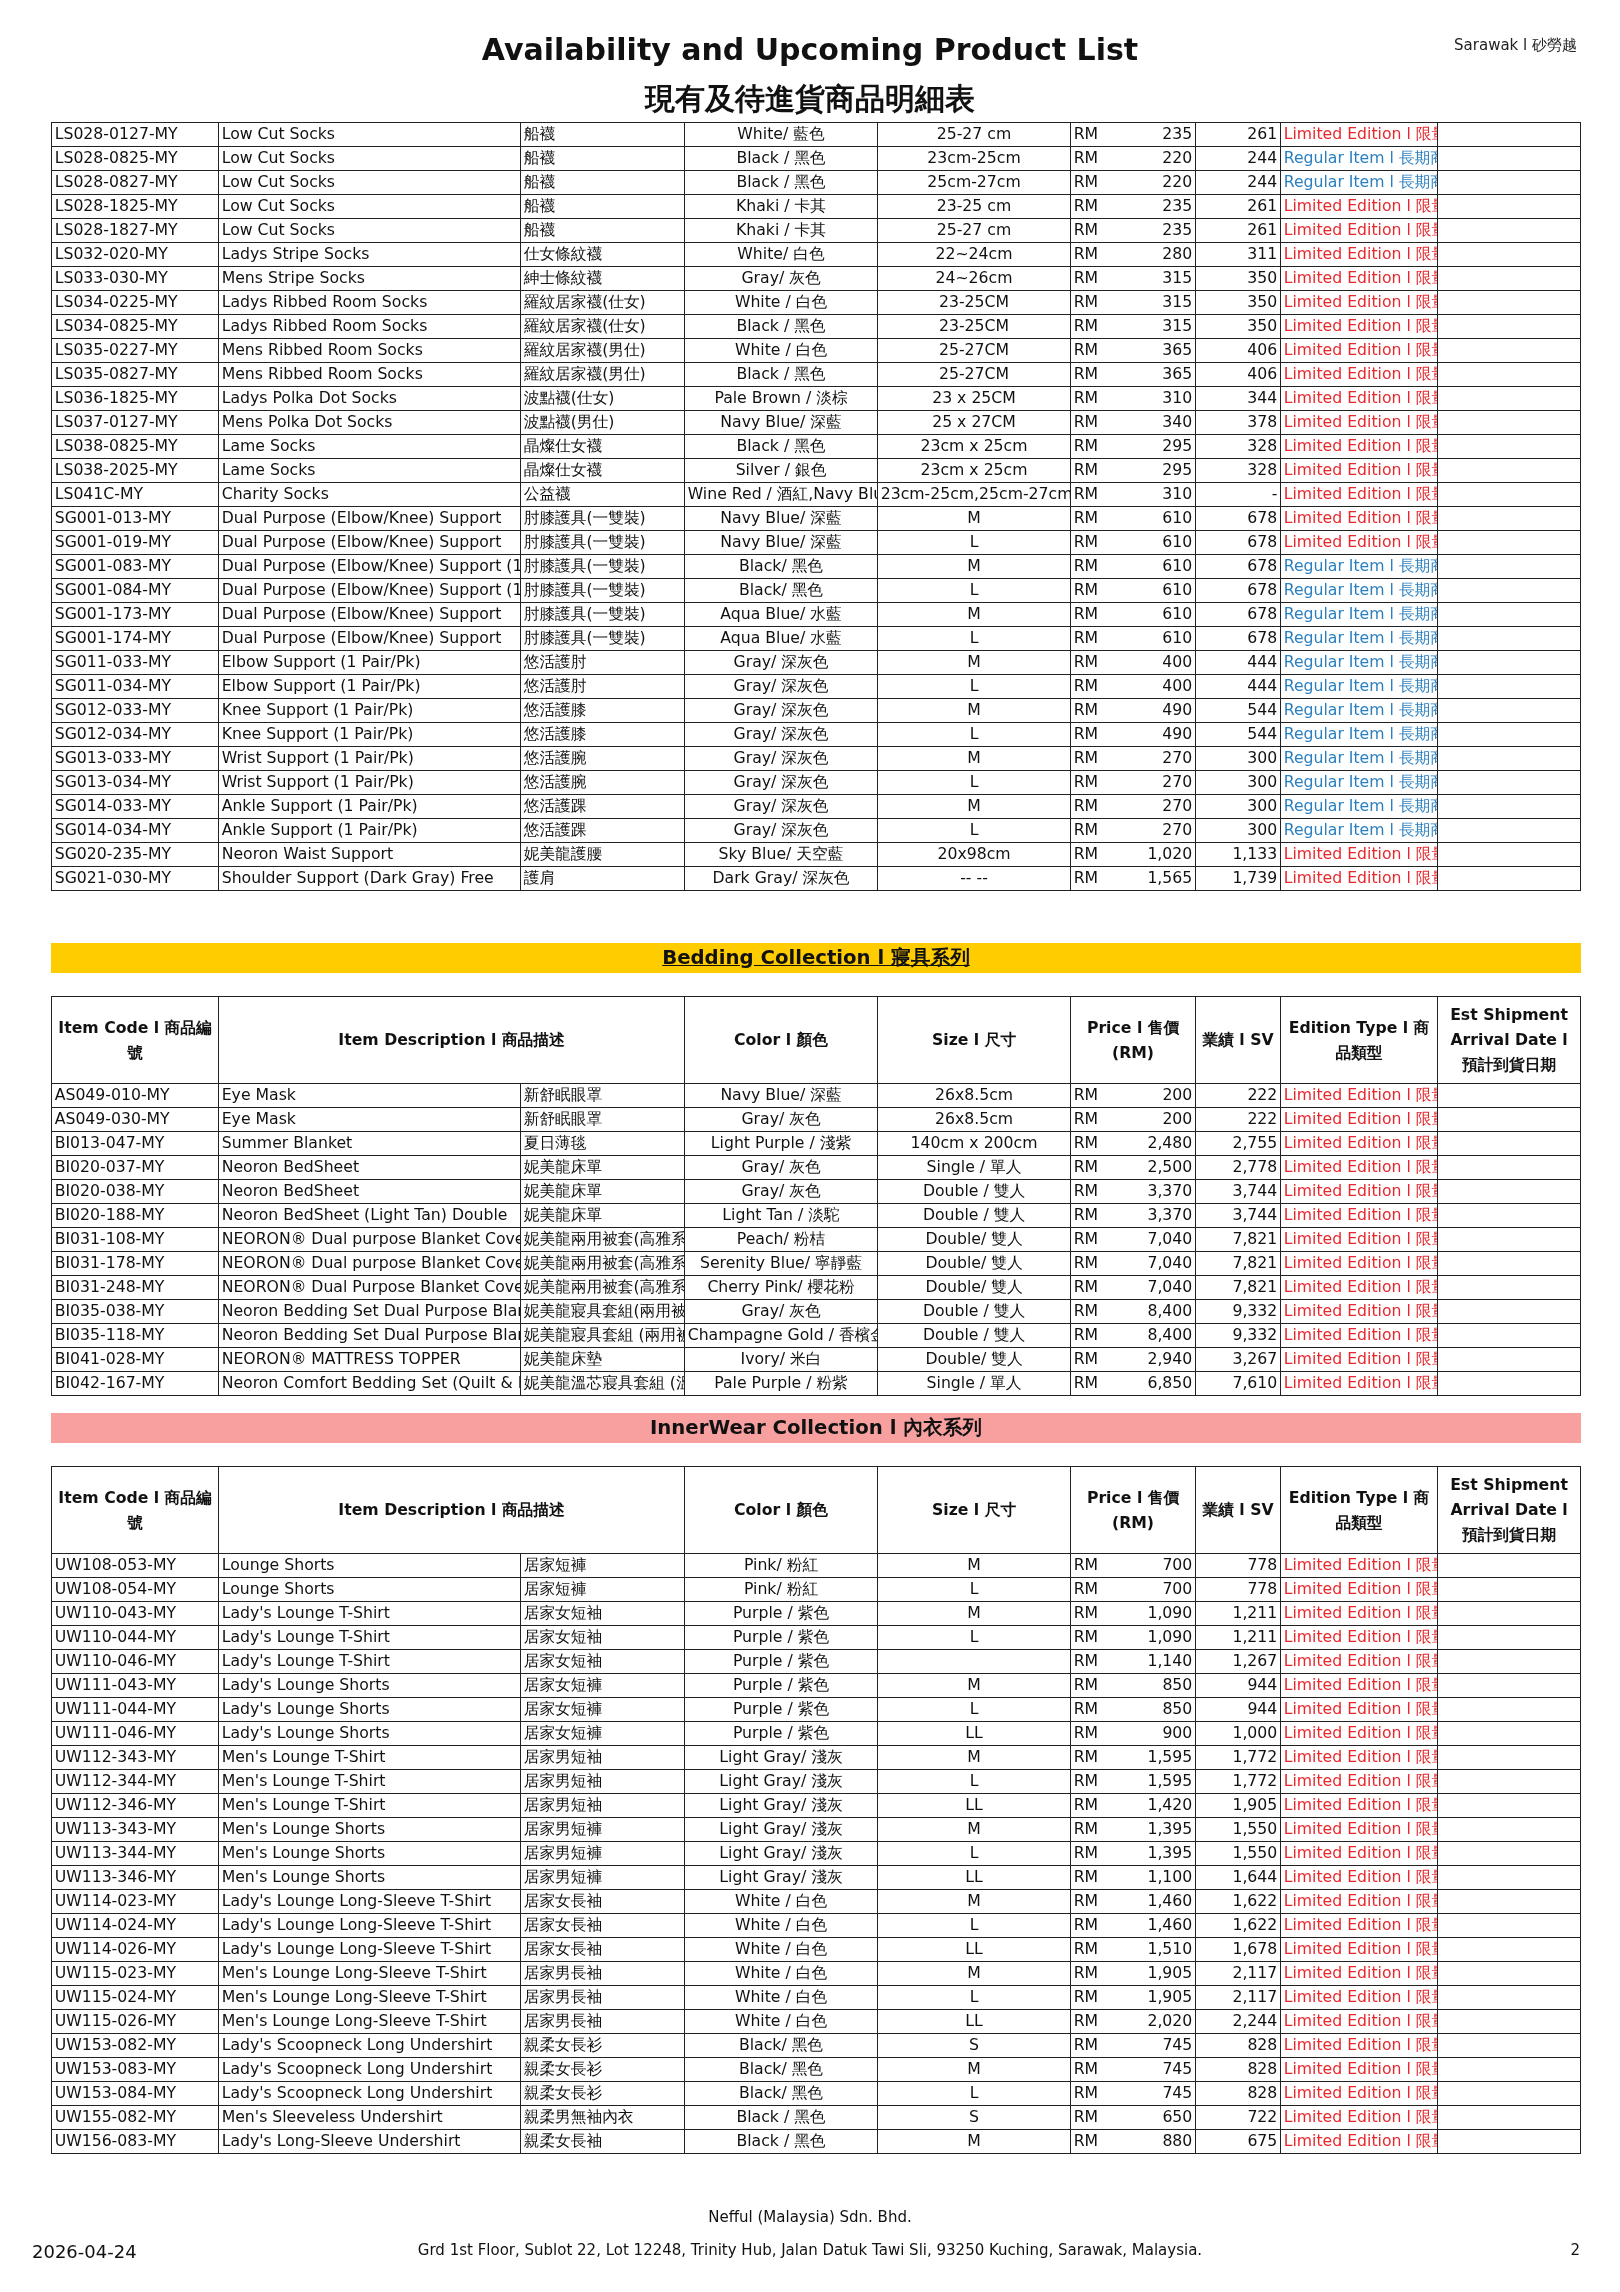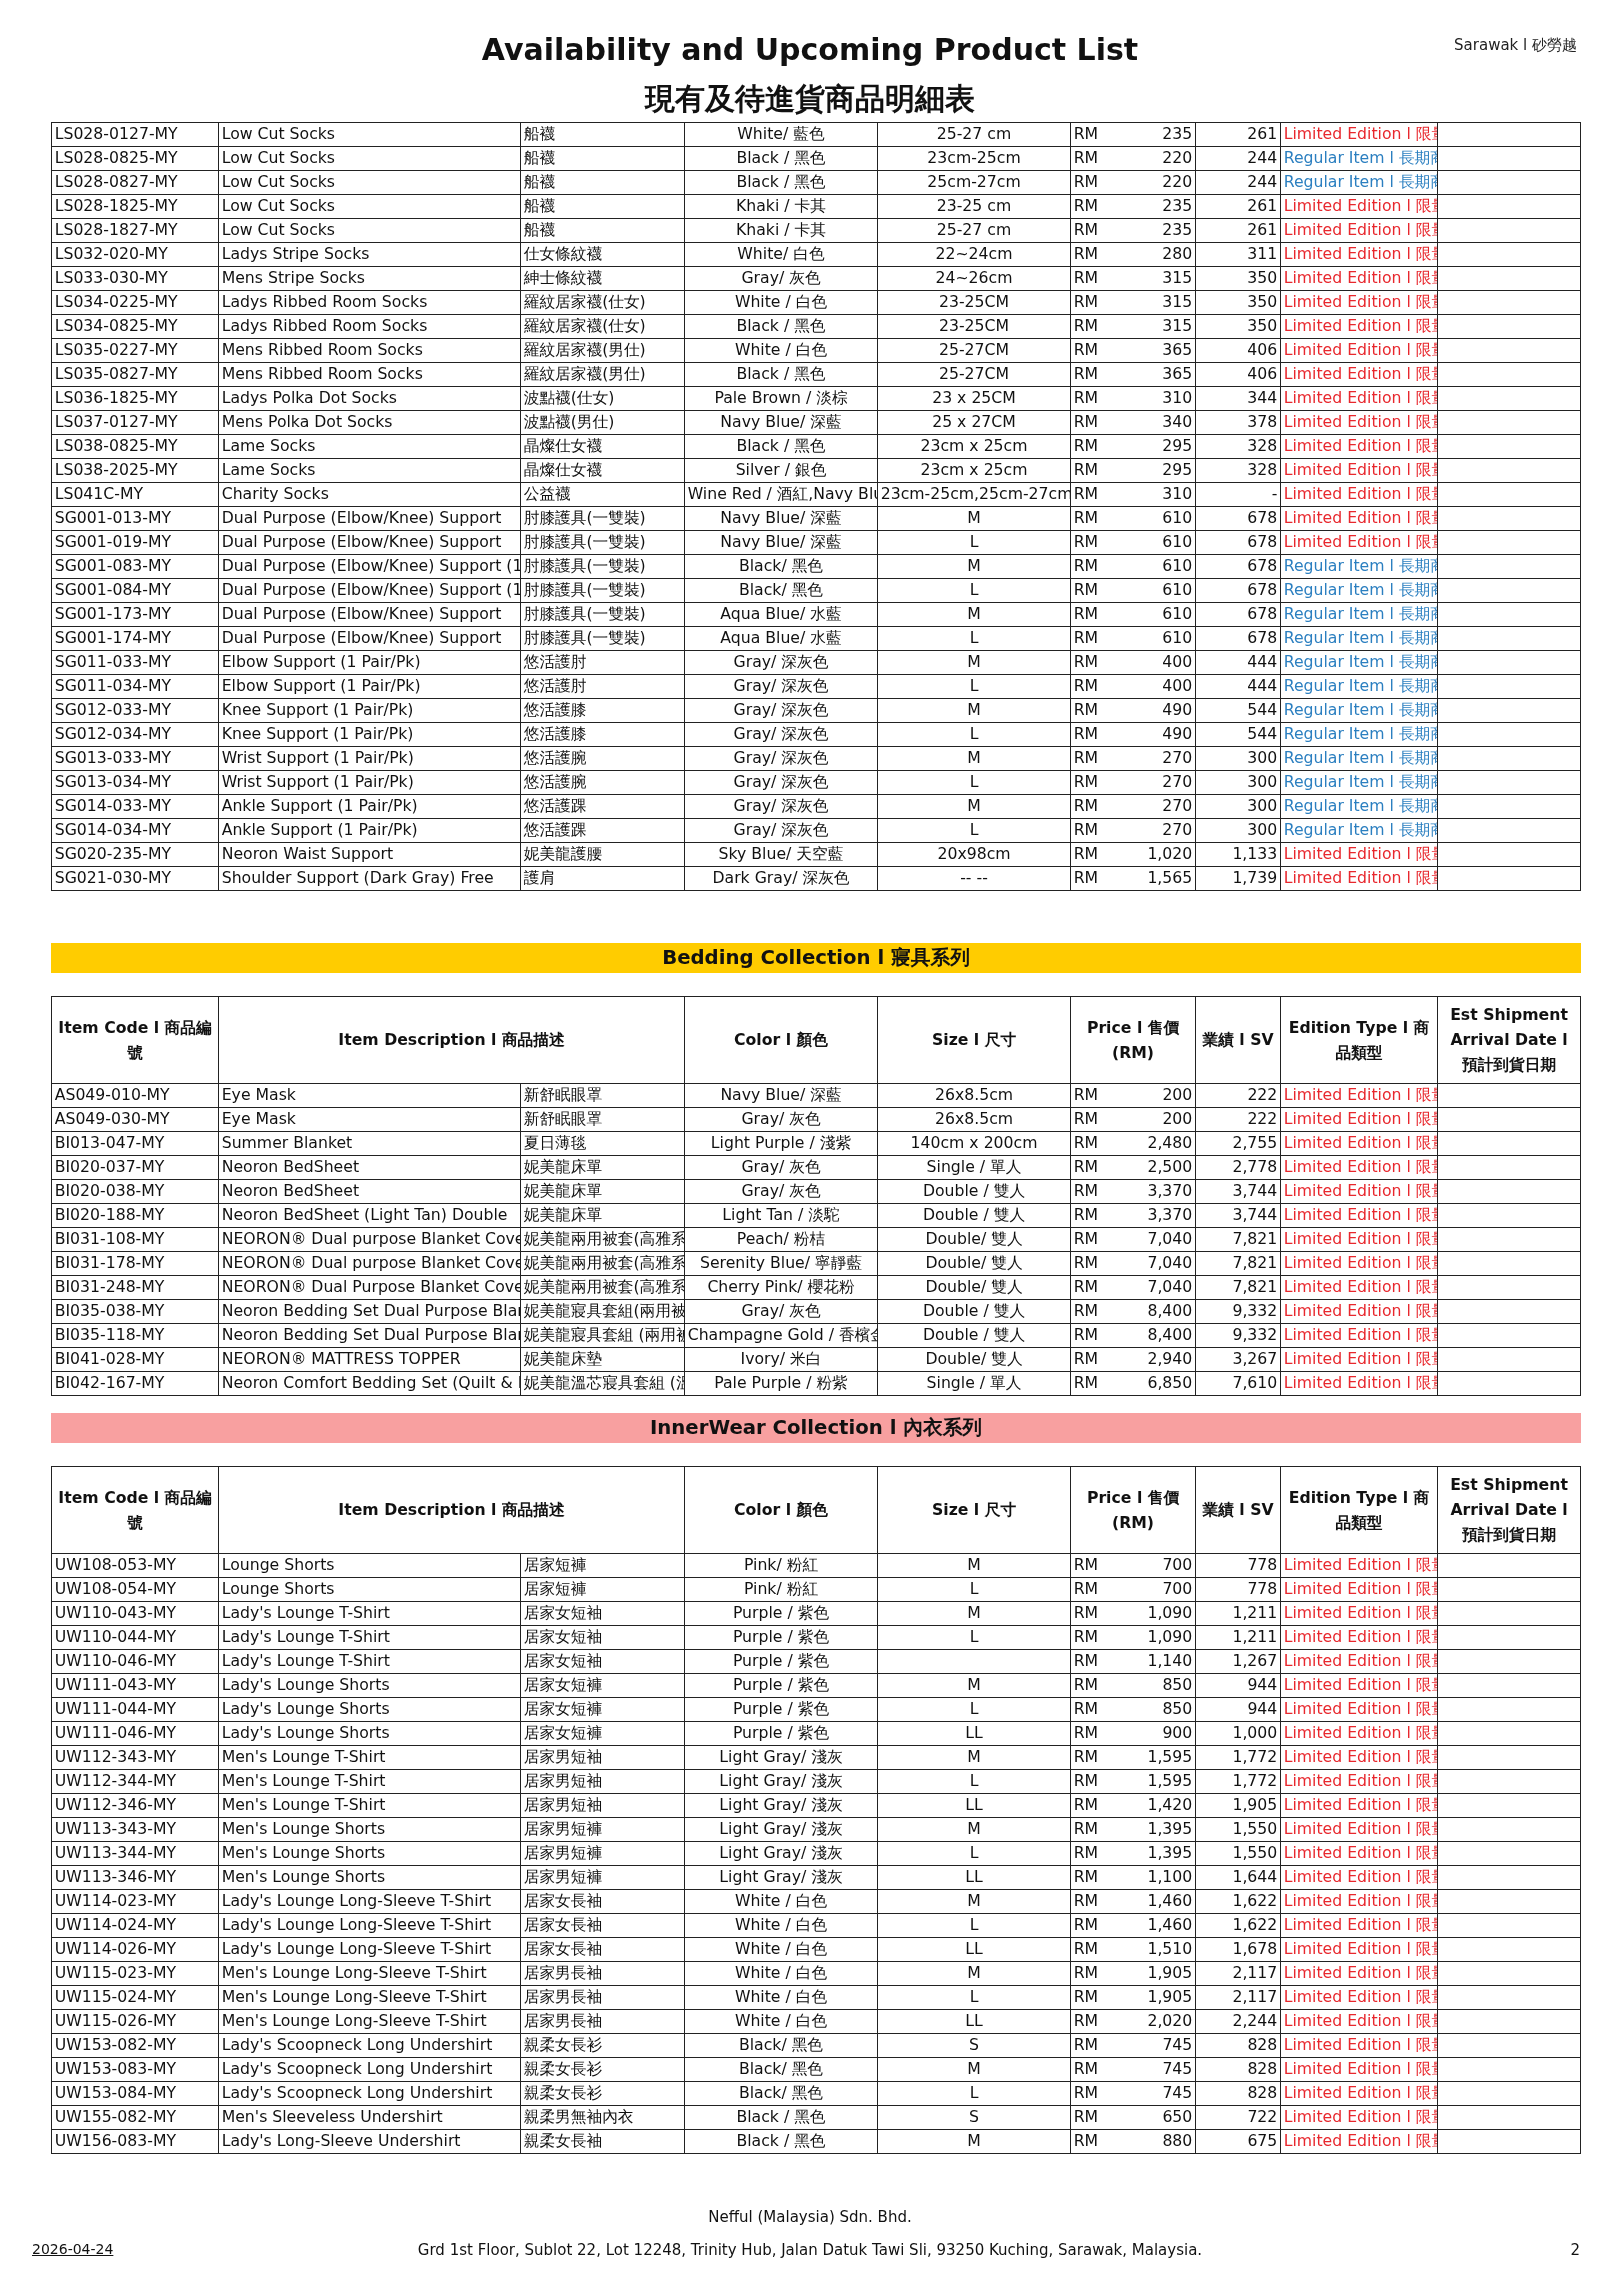--- a/index.html
+++ b/index.html
@@ -16,21 +16,21 @@
   td.price { padding:0 5.4px; }
   td.price .rm { float:left; }
   td.price .amt { float:right; }
   td.sv { text-align:right; padding-right:5.4px; }
   td.ed { font-size:12.5px; padding-left:2.7px; }
   .ed-limited { color:#e8272d; }
   .ed-regular { color:#2b7fc0; }
   .banner { position:absolute; left:51px; width:1530px; height:30px; text-align:center; font-size:19.7px; font-weight:bold; line-height:30px; font-family:"DejaVu Sans", sans-serif; }
   .footer-company { position:absolute; top:2208px; left:0; width:1620px; text-align:center; font-size:15px; }
   .footer-address { position:absolute; top:2241px; left:0; width:1620px; text-align:center; font-size:15px; }
-  .footer-date { position:absolute; top:2241px; left:32px; font-size:14px;text-decoration:underline; }
+  .footer-date { position:absolute; top:2241px; left:32px; font-size:18px; }
   .footer-page { position:absolute; top:2241px; right:40px; font-size:15px; }
 </style>
 </head>
 <body>
 
 <div class="region">Sarawak l 砂勞越</div>
 <div class="title-en">Availability and Upcoming Product List</div>
 <div class="title-cn">現有及待進貨商品明細表</div>
 
 <table class="grid" id="tbl-0" style="top:122px;">
@@ -490,21 +490,21 @@
           <span class="rm">RM</span>
           <span class="amt">1,565</span>
         </td>
         <td class="sv">1,739</td>
         <td class="ed ed-limited" style="color: rgb(232, 39, 45);">Limited Edition l 限量商品</td>
         <td></td>
       </tr>
     </tbody>
 </table>
 
-<div class="banner" id="banner-1" style="top: 943px; background: rgb(255, 204, 0);">Bedding Collection l 寢具系列</div>
+<div class="banner" id="banner-1" style="top: 943px; background: rgb(255, 204, 0); text-decoration: underline;">Bedding Collection l 寢具系列</div>
 <table class="grid" id="tbl-1" style="top:996px;">
   <colgroup>
     <col style="width:167px">
       <col style="width:302px">
       <col style="width:164px">
       <col style="width:193px">
       <col style="width:193px">
       <col style="width:125px">
       <col style="width:85px">
       <col style="width:157px">

